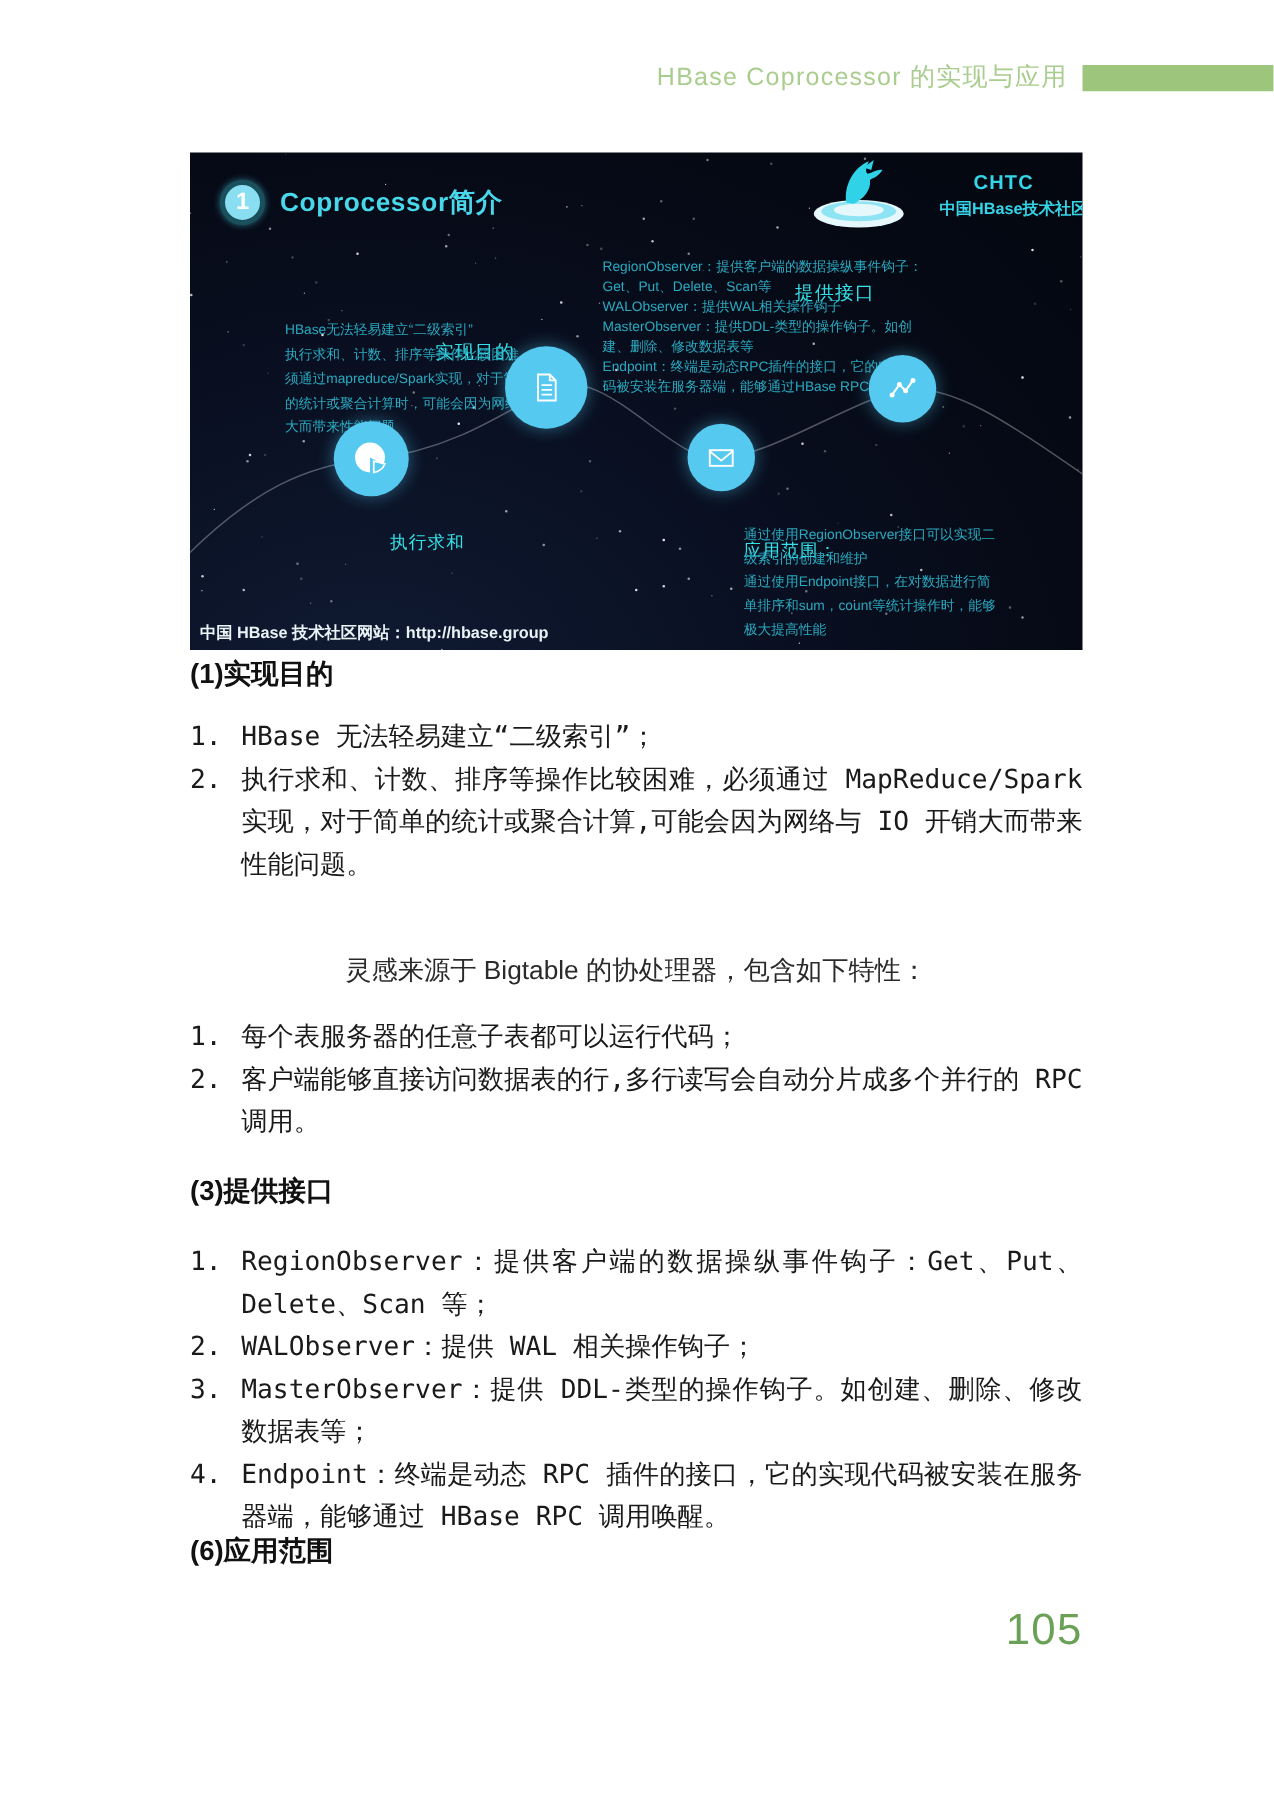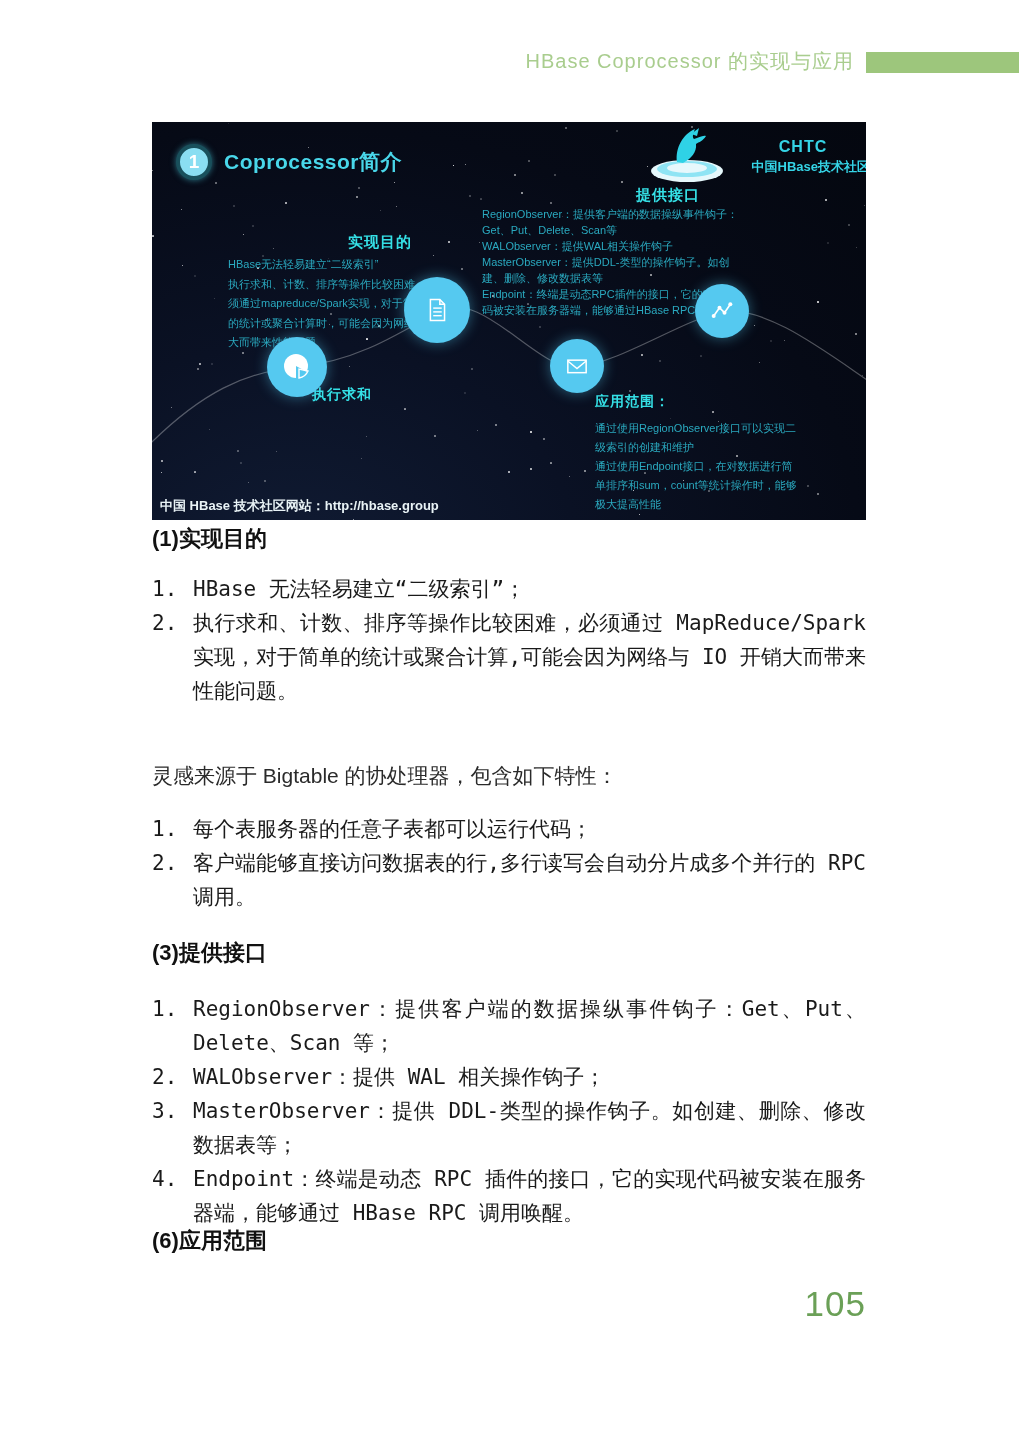--- a/index.html
+++ b/index.html
@@ -41,21 +41,21 @@
   }
   .slide-title-text { margin-left:12px; color:#49d7ea; font-size:21px; font-weight:bold; letter-spacing:.5px; }
 
   .logo-group { position:absolute; left:495px; top:4px; width:215px; }
   .logo-mark { position:absolute; left:0; top:0; width:90px; height:60px; }
   .logo-text-abbr { position:absolute; left:96px; top:12px; width:120px; text-align:center;
     color:#35d4e6; font-weight:bold; font-size:16px; letter-spacing:1px; }
   .logo-text-name { position:absolute; left:88px; top:32px; width:135px; text-align:right;
     color:#35d4e6; font-weight:bold; font-size:13px; }
 
-  .s-heading { position:absolute; color:#35e0e6; font-weight:bold; font-size:15px; letter-spacing:1px; }
+  .s-heading { position:absolute; color:#35e0e6; font-weight:normal; font-size:15px; letter-spacing:1px;margin-top:39px; }
   .s-lines { position:absolute; color:#2aa9bf; font-size:11px; }
   .s-lines div { white-space:nowrap; }
 
   .h-interfaces { left:484px; top:64px; }
   .t-interfaces { left:330px; top:84px; line-height:16px; }
   .h-goal { left:196px; top:111px; }
   .t-goal { left:76px; top:133px; line-height:19.5px; }
   .h-inspiration { left:160px; top:264px; font-size:14px; }
   .t-inspiration { left:160px; top:292px; line-height:19px; }
   .h-scope { left:443px; top:271px; font-size:14px; }
@@ -87,21 +87,21 @@
     font-size:21px; color:#2a2a2a;
     font-family:"Liberation Sans", sans-serif;
   }
   .doc-list { position:absolute; left:152px; width:714px; }
   .doc-li { display:flex; font-size:21px; line-height:34px; color:#1a1a1a;
     font-family:"DejaVu Sans Mono","Liberation Mono", monospace; }
   .doc-li .num { width:41px; flex:none; }
   .doc-li .txt { flex:1; text-align:justify; }
 
   .p-s1h { top:524px; }   .p-s1l { top:572px; }
-  .p-s2h { top:706px; }   .p-s2i { top:762px; } .p-s2l { top:812px; }
+  .p-s2h { top:706px; }   .p-s2i { top:762px;text-align:center; } .p-s2l { top:812px; }
   .p-s3h { top:938px; }   .p-s3l { top:992px; }
   .p-s4h { top:1226px; }
 
   .page-number {
     position:absolute; top:1284px; right:153px;
     font-size:35px; font-weight:300; color:#6ba057;
     font-family:"Liberation Sans", sans-serif; letter-spacing:1px;
   }
 </style>
 </head>

